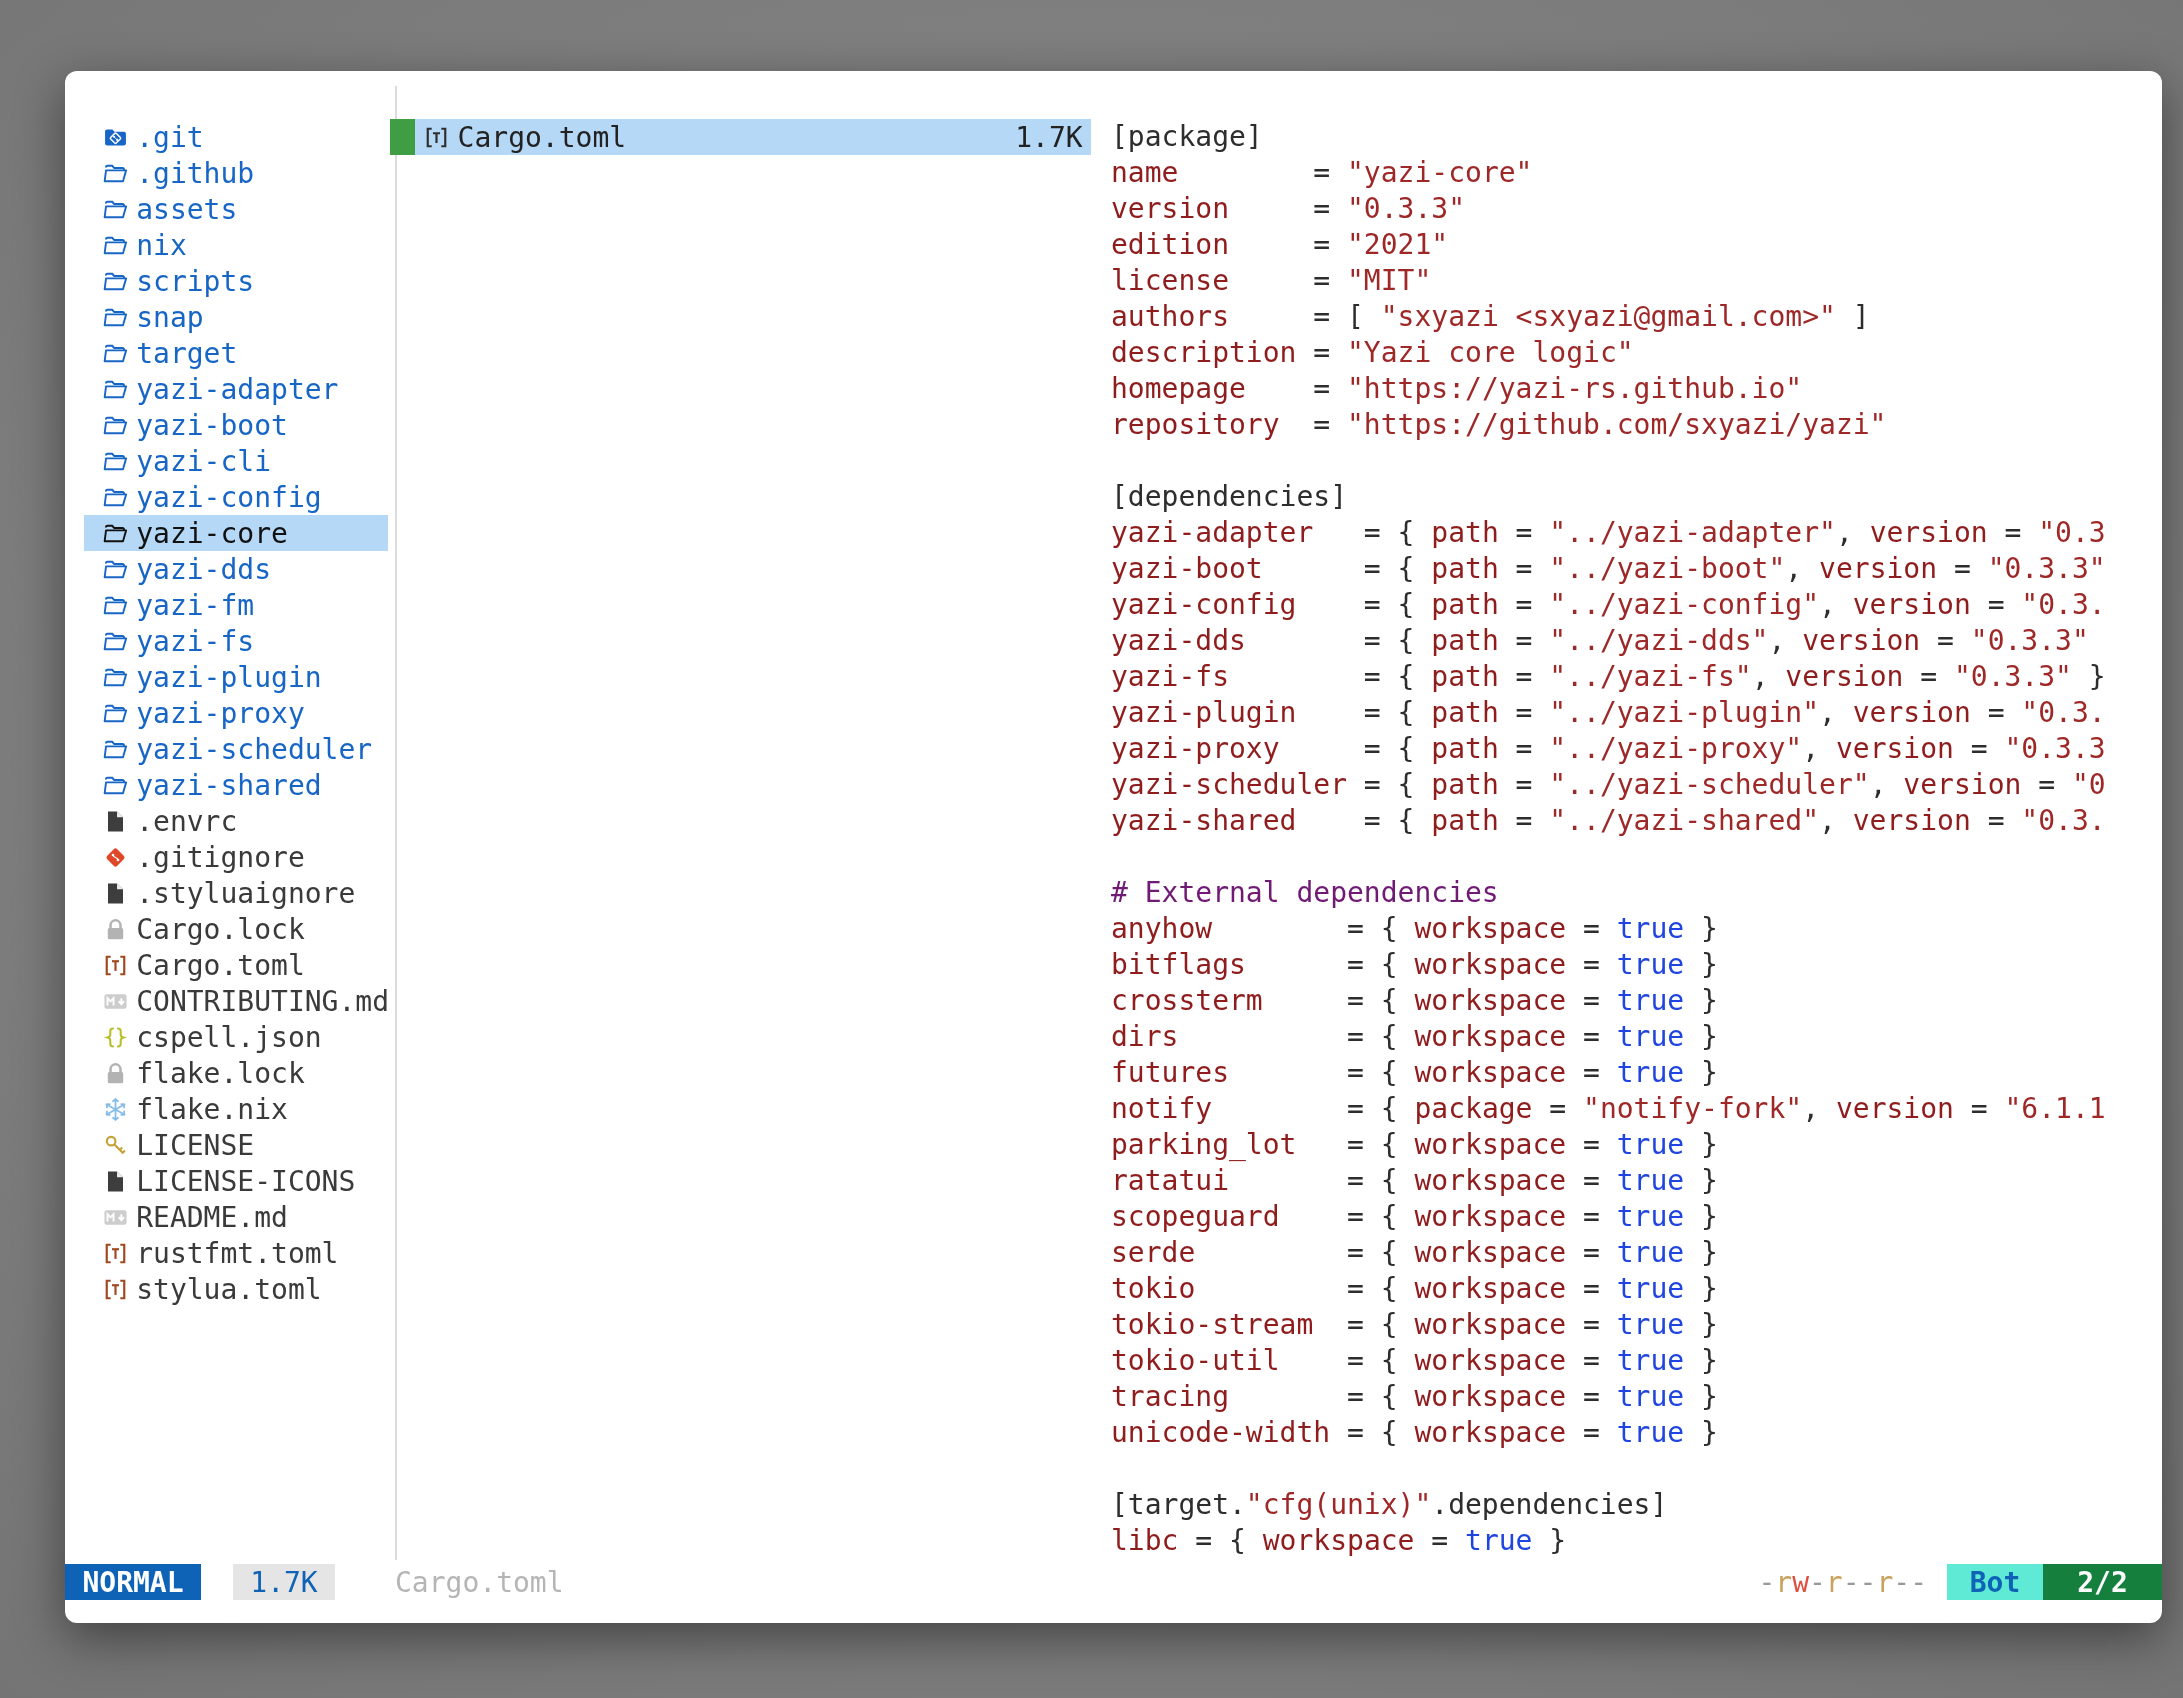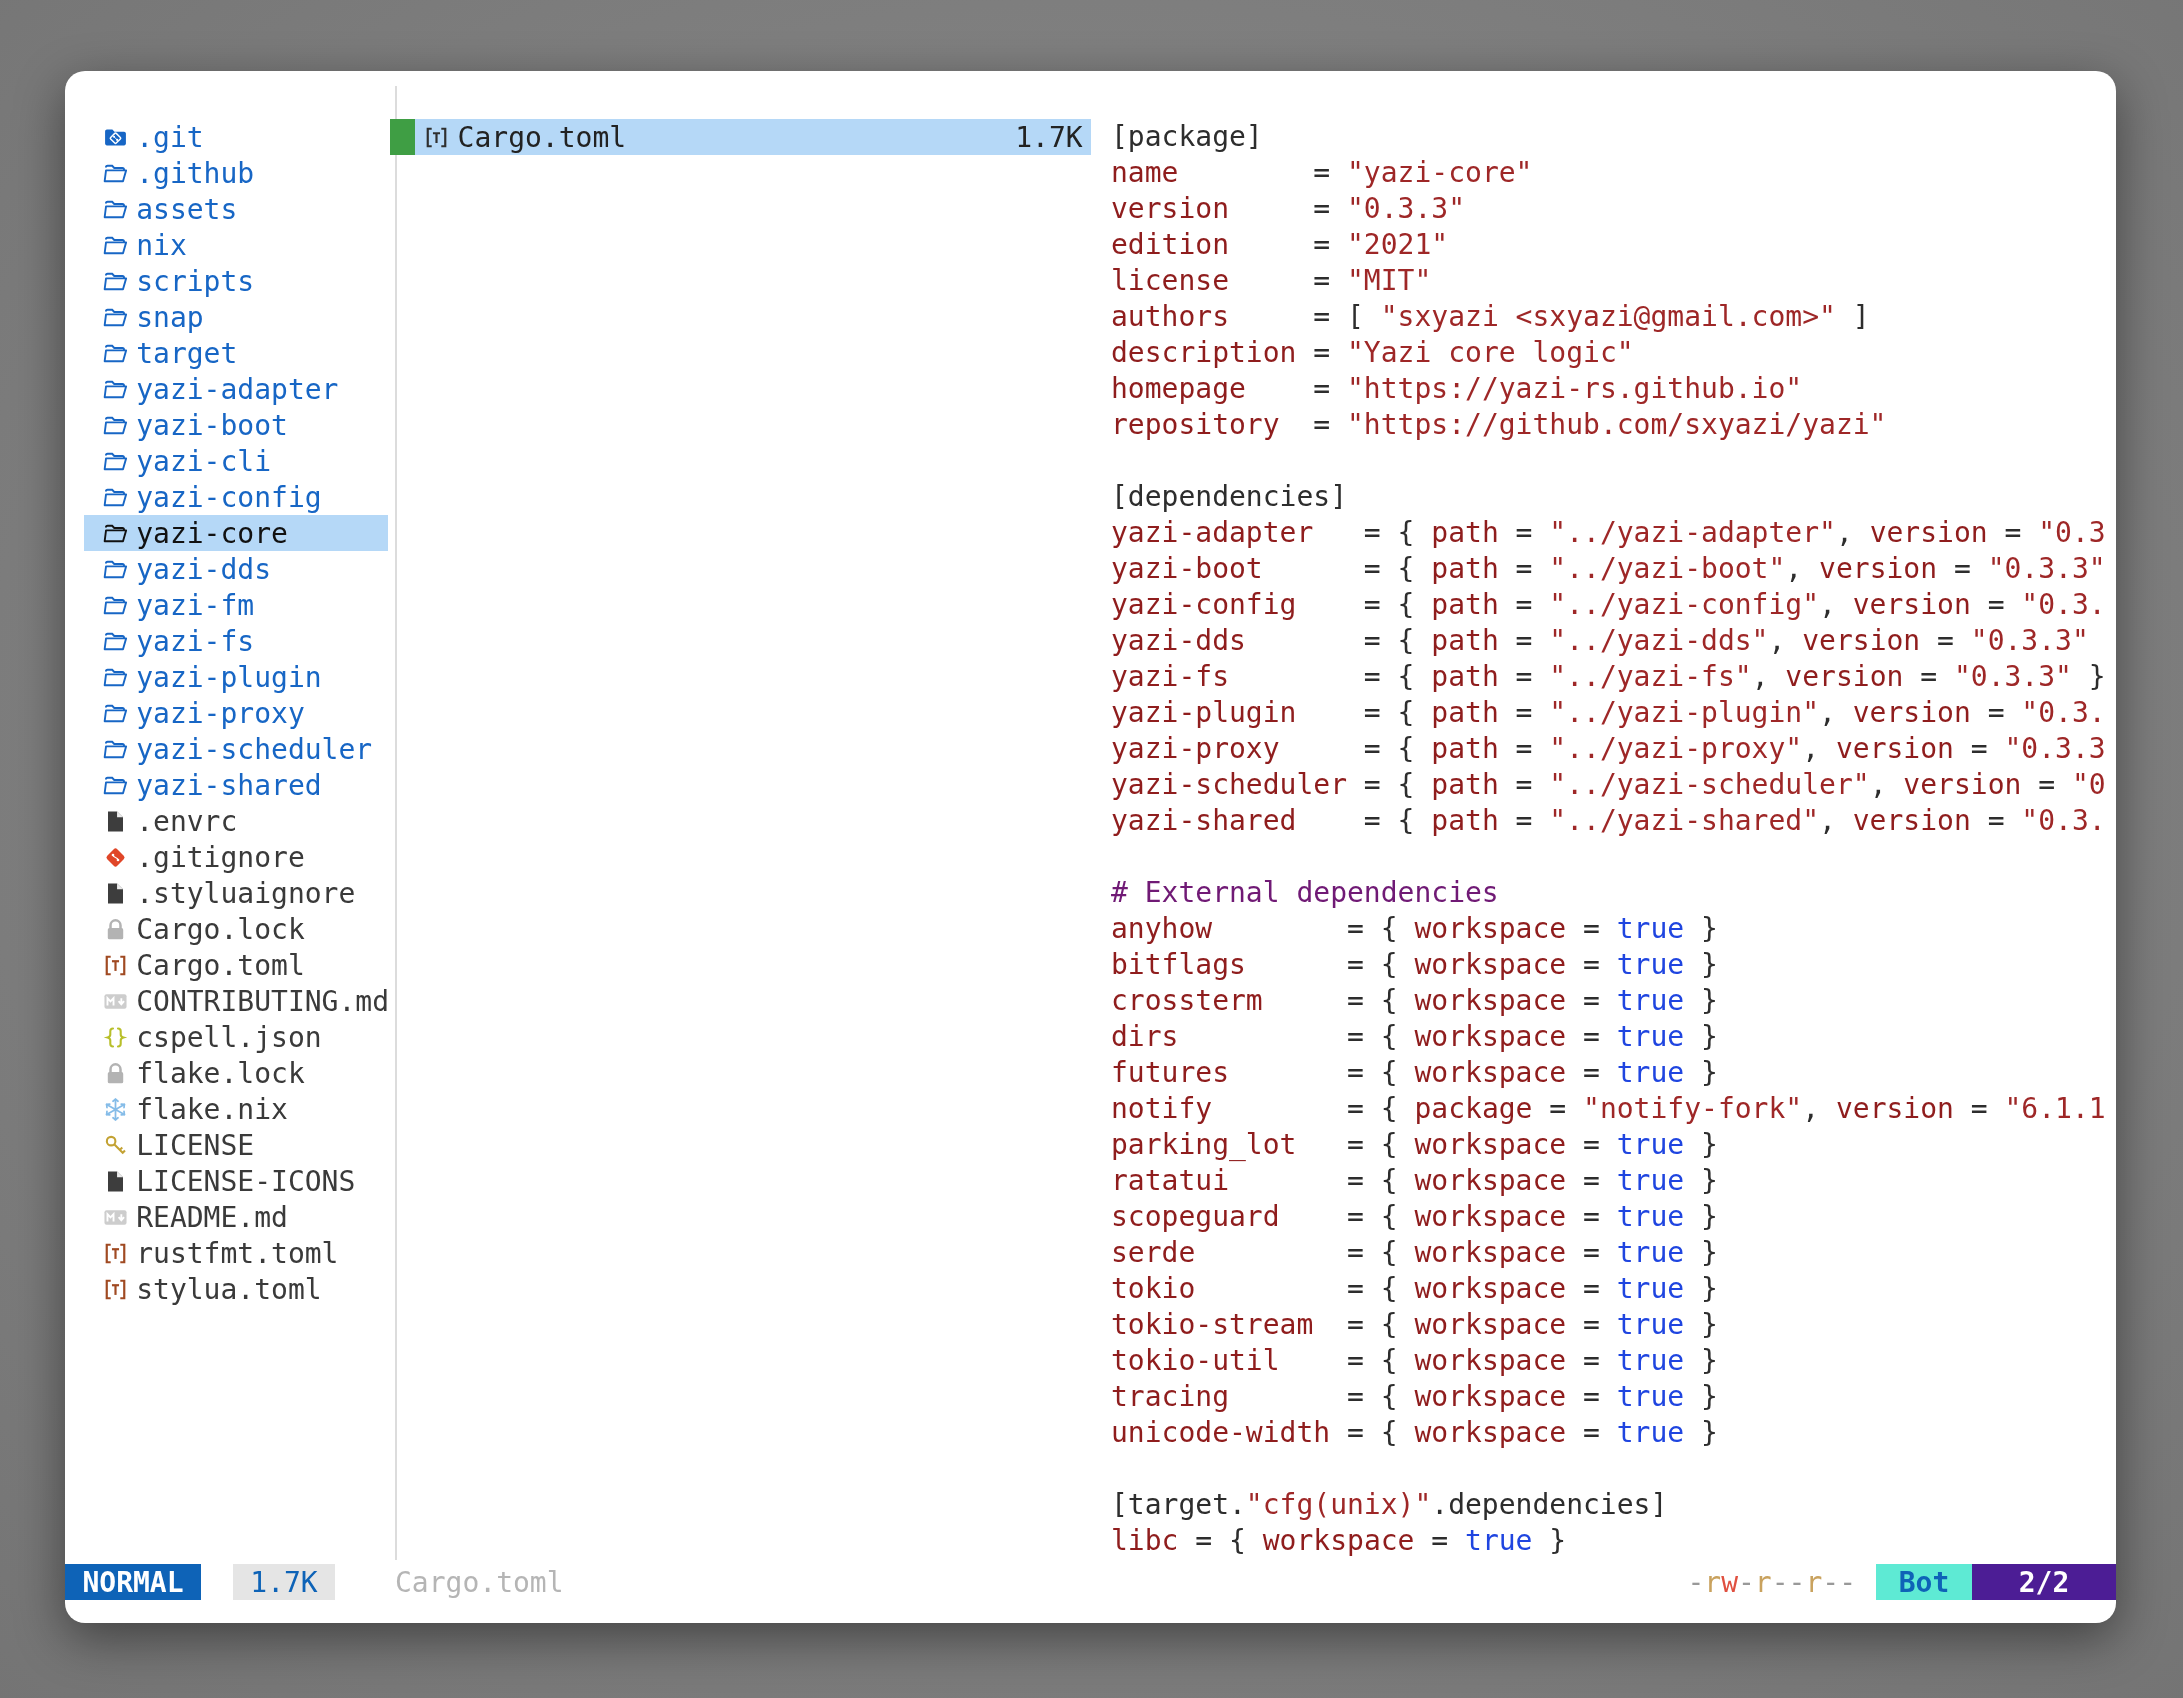--- a/index.html
+++ b/index.html
@@ -4,23 +4,24 @@
 <style>
   html,body{margin:0;padding:0;}
   body{
     width:2183px;height:1698px;
     background:radial-gradient(120% 120% at 50% 45%, #8d8d8d 0%, #757575 60%, #636363 100%);
     font-family:"DejaVu Sans Mono","Liberation Mono",monospace;
     overflow:hidden;position:relative;
   }
   .window{
     position:absolute;left:65px;top:71px;width:2051px;height:1552px;
-    background:#ffffff;border-radius:20px;
+    background:#ffffff;border-radius:12px;
     box-shadow:0 15px 50px rgba(0,0,0,.45);
     overflow:hidden;
+    padding-left:46px;
   }
   .divider{position:absolute;left:330px;top:15px;width:1.7px;height:1474px;background:#dcdcdc;}
 
   
   :root{--rh:36px;--fs:28px;}
   .pane{position:absolute;top:48px;}
   .sidebar{left:0;width:325px;}
   .sb-row{
     display:flex;align-items:center;height:var(--rh);
     margin-left:18.5px;width:304px;padding-left:19.3px;box-sizing:border-box;
@@ -59,21 +60,21 @@
   .badge{display:inline-flex;align-items:center;justify-content:center;height:36px;box-sizing:border-box;}
   .badge.mode{width:136px;background:#0e63b7;color:#fff;font-weight:bold;}
   .badge.size{width:102px;background:#e5e5e5;color:#0e63b7;}
   .sb-file{margin-left:28px;color:#b5b5b5;}
   .sb-right{margin-left:auto;display:flex;align-items:center;}
   .perm{margin-right:20px;}
   .perm .d{color:#999999;}
   .perm .y{color:#c9a25e;}
   .perm .r{color:#e05040;}
   .badge.pos{width:96px;background:#5eead4;color:#0e63b7;font-weight:bold;}
-  .badge.page{width:144px;background:#4c1d95;color:#fff;font-weight:bold;}
+  .badge.page{width:119px;background:#15803d;color:#fff;font-weight:bold;}
 </style>
 </head>
 <body>
 
 <div class="window">
   <div class="divider"></div>
 
   <div class="pane sidebar" id="sidebar">
       <div class="sb-row dir"><span class="icon" style="color: rgb(23, 102, 197);"><svg viewBox="0 0 24 24">
             <path d="M2 6.2 C2 5.2 2.8 4.4 3.8 4.4 H9 l2 2 h9.2 C21.2 6.4 22 7.2 22 8.2 v9.6 c0 1-.8 1.8-1.8 1.8 H3.8 C2.8 19.6 2 18.8 2 17.8 Z" fill="currentColor"></path>

